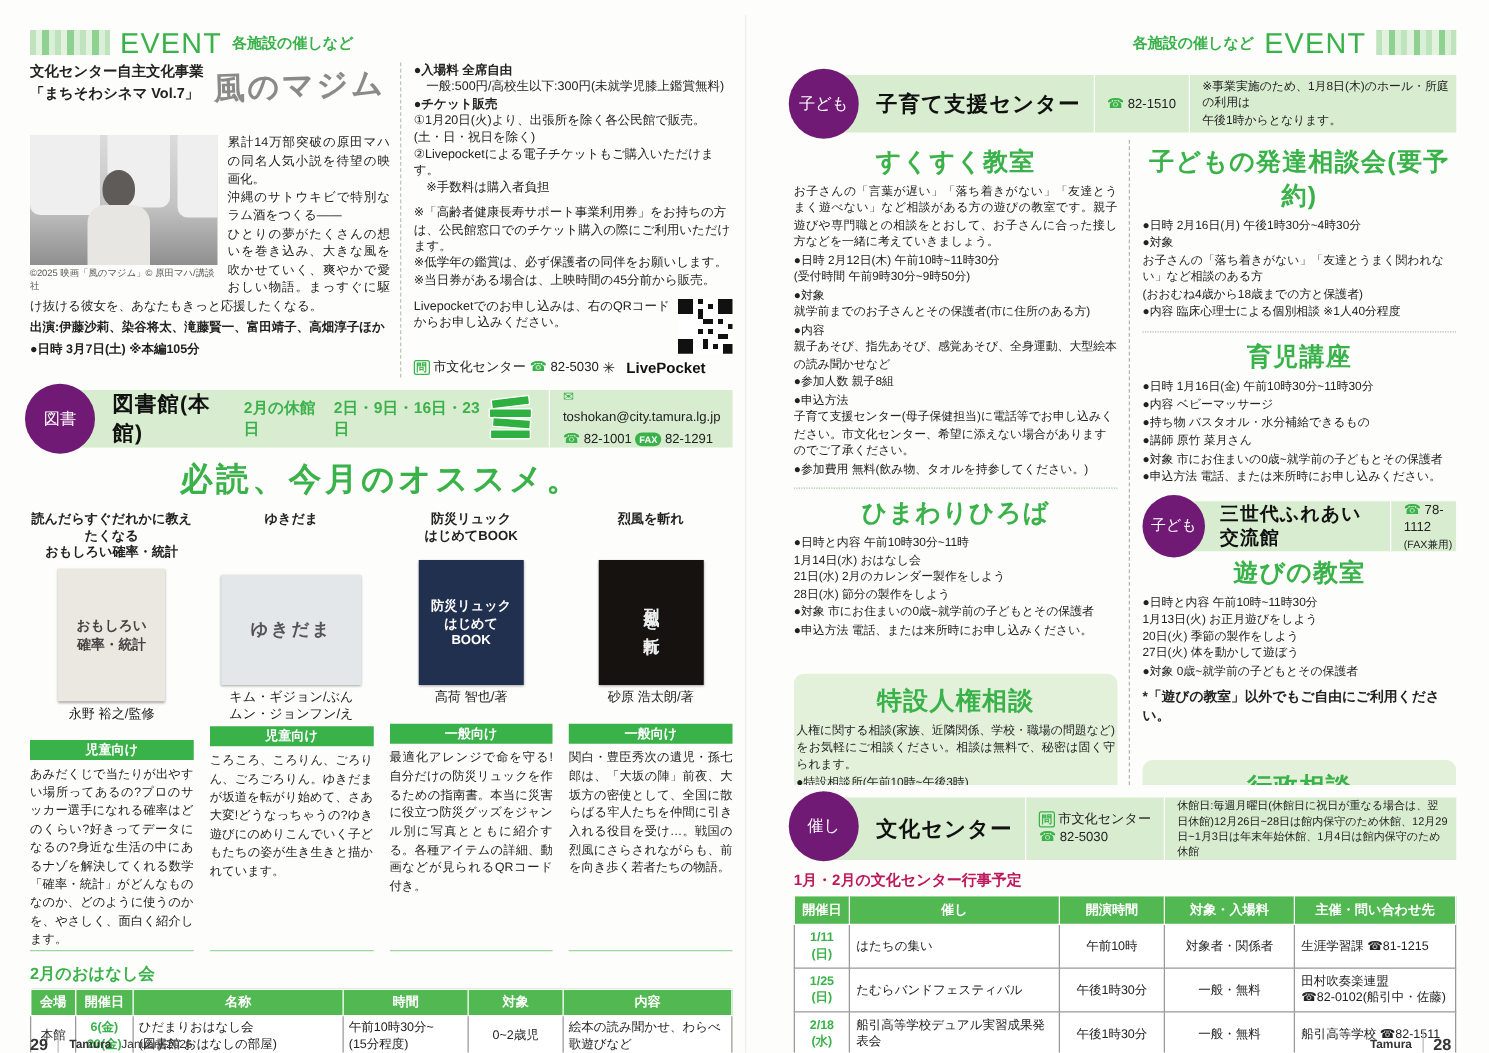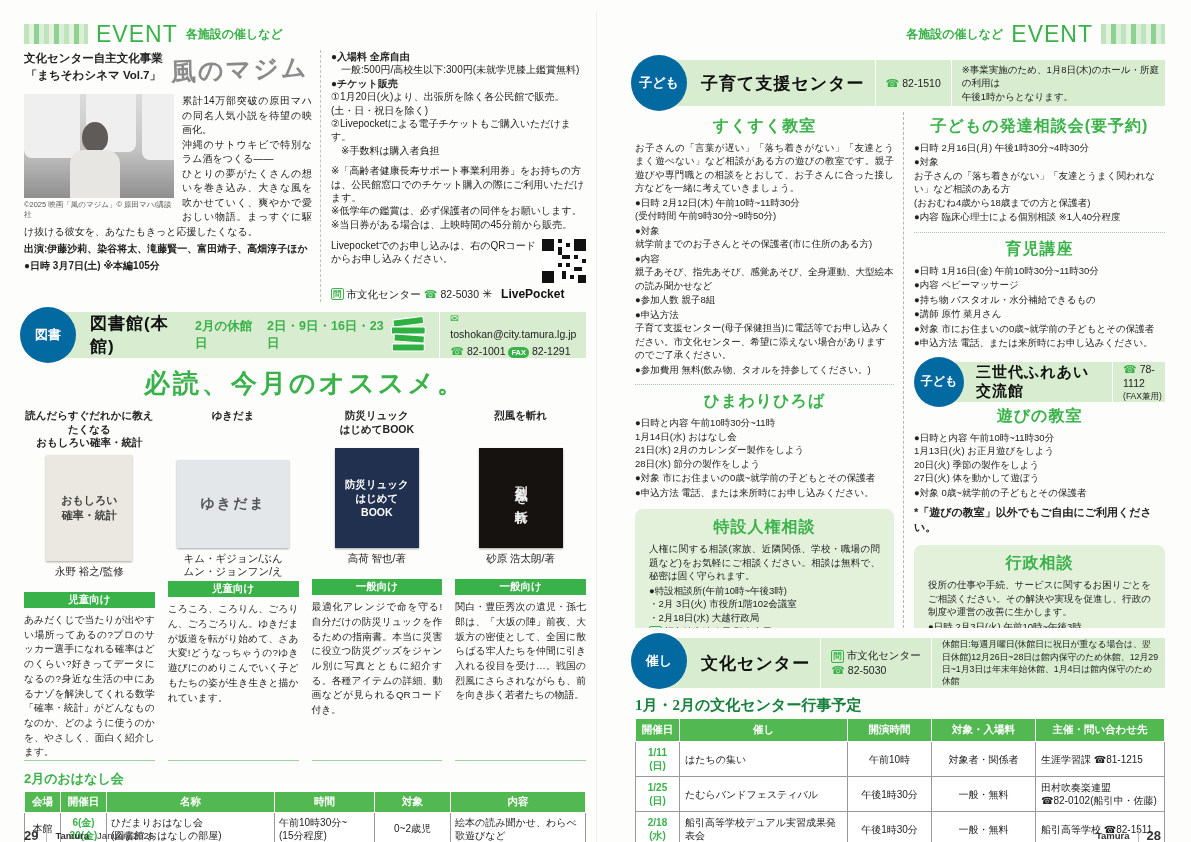--- a/index.html
+++ b/index.html
@@ -13,21 +13,21 @@
   .ev-head{display:flex;align-items:center;gap:8px;height:24px;margin-bottom:4px;}
   .ev-head.R{justify-content:flex-end;}
   .stripes{display:inline-block;width:64px;height:20px;background:repeating-linear-gradient(90deg,#bfe3bd 0 5px,#e2f2df 5px 10px,#8fd190 10px 15px,#d9efd7 15px 20px);}
   .ev-title{color:#3ab24a;font-size:23px;letter-spacing:1px;font-weight:400;}
   .ev-sub{color:#3ab24a;font-size:12px;font-weight:bold;}
 
   
   .cinema{display:flex;margin-top:2px;}
   .cin-left{width:296px;padding-right:8px;font-size:10px;line-height:1.45;}
   .cin-right{flex:1;border-left:1px dashed #b8c9b8;padding-left:10px;font-size:10px;line-height:1.34;}
-  .cin-toprow{display:flex;align-items:flex-start;gap:8px;margin-bottom:6px;text-align:center;}
+  .cin-toprow{display:flex;align-items:flex-start;gap:8px;margin-bottom:20px;}
   .cin-title{font-size:11.5px;font-weight:bold;line-height:1.5;white-space:pre-line;}
   .cin-logo{color:#8a8a8a;font-size:25px;font-weight:bold;letter-spacing:2px;font-family:"Liberation Serif","DejaVu Serif",serif;transform:rotate(-2deg);margin-top:2px;}
   .movie-photo{float:left;width:150px;margin:0 8px 2px 0;}
   .movie-art{position:relative;width:150px;height:104px;background:linear-gradient(180deg,#dcdcdc 0%,#c2c2c2 55%,#8f8f8f 100%);overflow:hidden;}
   .curtain{position:absolute;top:0;width:56px;height:64px;background:#efefef;border-radius:0 0 8px 8px;}
   .curtain.c2{left:62px;width:50px;height:58px;}
   .curtain.c3{left:118px;width:40px;height:66px;}
   .person-head{position:absolute;left:58px;top:28px;width:26px;height:30px;border-radius:50% 50% 45% 45%;background:#5f5b58;}
   .person-body{position:absolute;left:46px;top:56px;width:50px;height:48px;border-radius:14px 14px 0 0;background:#e8e6e2;}
   .photo-credit{font-size:7.5px;color:#555;margin-top:2px;line-height:1.3;}
@@ -41,21 +41,21 @@
   .qr{flex:0 0 auto;}
   .contact-line{display:flex;align-items:center;gap:3px;margin-top:3px;font-size:10.5px;}
   .toi-chip{display:inline-block;border:1px solid #3ab24a;color:#3ab24a;font-size:8.5px;font-weight:bold;padding:0 1px;border-radius:2px;line-height:1.2;}
   .fax-chip{display:inline-block;background:#3ab24a;color:#fff;font-size:7.5px;font-weight:bold;padding:1px 3px;border-radius:6px;line-height:1.2;}
   .telg{color:#3ab24a;font-size:11px;}
   .lp-logo{font-weight:bold;color:#111;font-size:12px;margin-left:6px;}
   .lp-star{color:#222;font-size:12px;}
 
   
   .banner{position:relative;background:#d8ecd0;height:46px;margin:10px 0 6px 14px;display:flex;align-items:center;padding-left:52px;}
-  .badge-circle{position:absolute;left:-18px;top:-5px;width:56px;height:56px;border-radius:50%;background:#0369a1;color:#fff;font-weight:bold;font-size:13px;display:flex;align-items:center;justify-content:center;}
+  .badge-circle{position:absolute;left:-18px;top:-5px;width:56px;height:56px;border-radius:50%;background:#701a75;color:#fff;font-weight:normal;font-size:13px;display:flex;align-items:center;justify-content:center;}
   .banner-title{font-size:17px;font-weight:bold;color:#111;letter-spacing:1px;}
   .banner-div{width:1px;background:#fff;align-self:stretch;margin:0 10px;}
   .banner-green{color:#3ab24a;font-size:12.5px;font-weight:bold;}
   .banner-contact{font-size:10.5px;color:#222;line-height:1.35;}
   .banner-note{font-size:9.5px;line-height:1.4;flex:1;padding-right:6px;}
 
   .lib-contact{font-size:10.5px;line-height:1.5;}
   .lib-mailg{color:#3ab24a;}
 
   
@@ -88,36 +88,36 @@
   .footL{position:absolute;left:24px;bottom:8px;display:flex;align-items:center;gap:8px;font-size:9.5px;color:#333;}
   .footR{position:absolute;right:30px;bottom:8px;display:flex;align-items:center;gap:8px;font-size:9.5px;color:#333;}
   .foot-page{font-size:13px;font-weight:bold;}
   .foot-bar{width:1px;height:22px;background:#bbb;}
   .foot-brand{font-weight:bold;}
 
   
   .cols{display:flex;height:516px;overflow:hidden;margin-top:4px;}
   .colL{width:268px;padding-right:9px;}
   .colR{flex:1;border-left:1px dashed #b5b5b5;padding-left:10px;}
-  .sec-h{color:#3ab24a;font-size:16px;font-weight:bold;text-align:center;letter-spacing:1px;margin:4px 0 4px 0;}
+  .sec-h{color:#3ab24a;font-size:20px;font-weight:bold;text-align:center;letter-spacing:1px;margin:4px 0 4px 0;}
   .body-t{font-size:9.5px;line-height:1.42;text-align:justify;}
   .item{font-size:9.5px;line-height:1.42;white-space:pre-line;margin-top:1px;}
   .dotline{border-top:1px dotted #a8c5a8;margin:8px 0 6px 0;}
   .free-note{font-size:11px;font-weight:bold;margin-top:6px;}
 
-  .gbox{background:#e3f1db;border-radius:8px;padding:8px 14px;margin-top:10px;}
+  .gbox{background:#e3f1db;border-radius:8px;padding:8px 2px;margin-top:28px;}
   .gbox .sec-h{margin-top:0;}
   .gbox .item,.gbox .body-t{font-size:9.5px;}
   .gbox-contact{display:flex;align-items:center;gap:3px;font-size:9.5px;margin-top:2px;}
 
   .mini-banner{position:relative;background:#d8ecd0;height:40px;margin:12px 0 4px 16px;display:flex;align-items:center;padding-left:46px;}
   .mini-banner .badge-circle{width:50px;height:50px;left:-16px;top:-5px;font-size:12px;}
   .mini-banner .banner-title{font-size:15px;}
 
-  .sched-title{color:#15803d;font-size:15px;font-weight:bold;margin:8px 0 3px 0;font-family:Liberation Serif, serif;}
+  .sched-title{color:#be185d;font-size:12px;font-weight:bold;margin:8px 0 3px 0;}
   .tbl2 th{background:#52b852;color:#fff;font-size:10.5px;padding:4px 2px;border:1px solid #fff;}
   .tbl2 td{border:1px solid #999;font-size:10px;padding:4px 5px;line-height:1.3;background:#fff;}
   .tbl2{border:1px solid #999;}
 </style>
 </head>
 <body>
 
 <div class="page" id="pageL">
 
   <div class="ev-head L">

